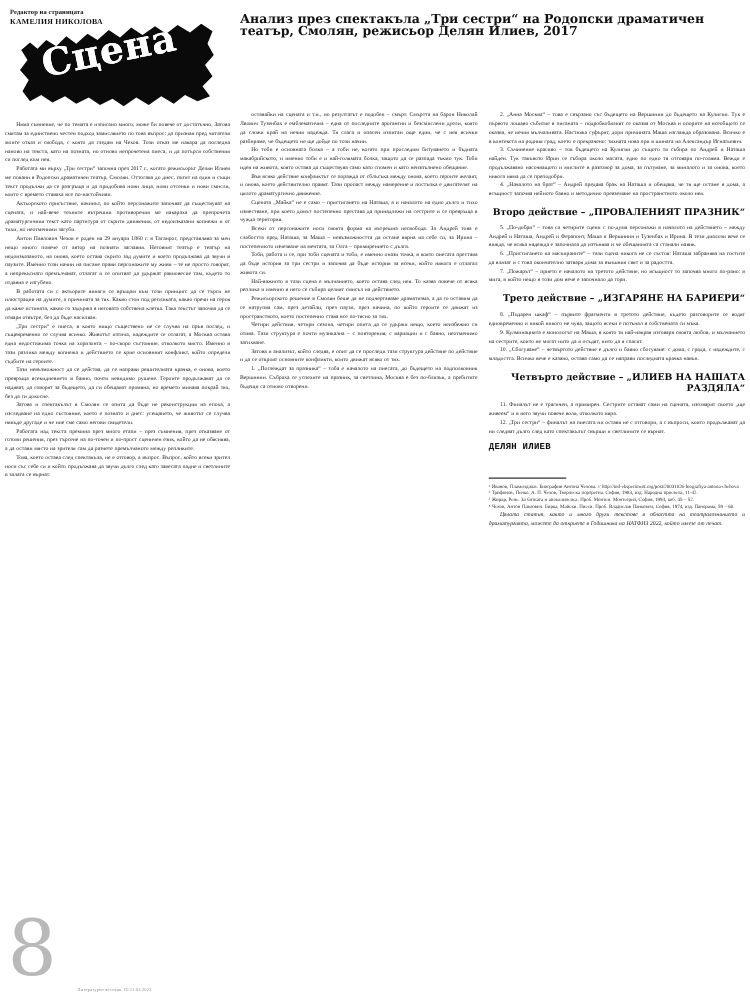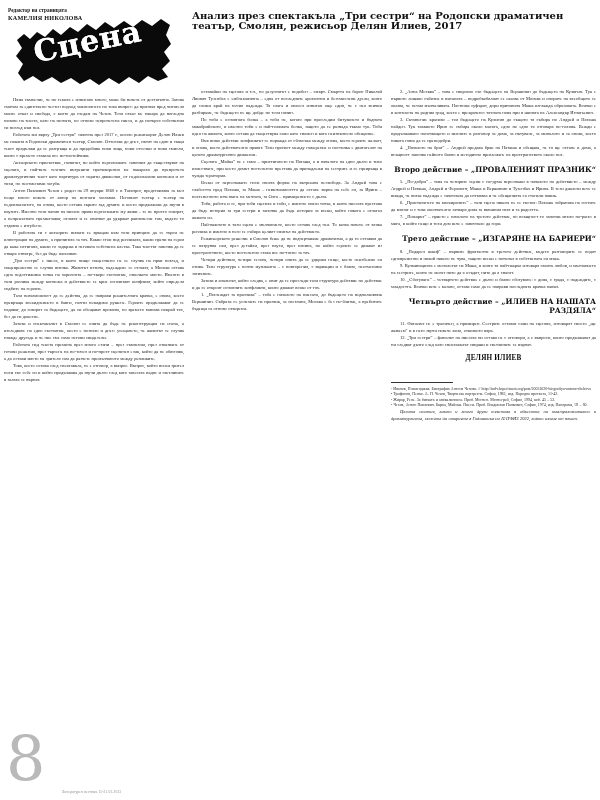--- a/index.html
+++ b/index.html
@@ -89,22 +89,22 @@
     font-family:"DejaVu Serif", serif;
     font-weight:bold;
     font-size:7.4px;
     line-height:9.4px;
     color:#0d0d0d;
     text-indent:0;
     text-align:right;
   }
   .byline{
     margin:6px 0 20px 0;
-    text-align:center;
-    font-family:Liberation Serif, serif;
+    text-align:left;
+    font-family:Liberation Mono, monospace;
     font-weight:bold;
     font-size:7.2px;
     letter-spacing:.2px;
     color:#0d0d0d;
     text-indent:0;
   }
   .fn-rule{
     width:62px;height:0;border-top:.6px solid #333;
     margin:5px 0 3px 0;
   }

